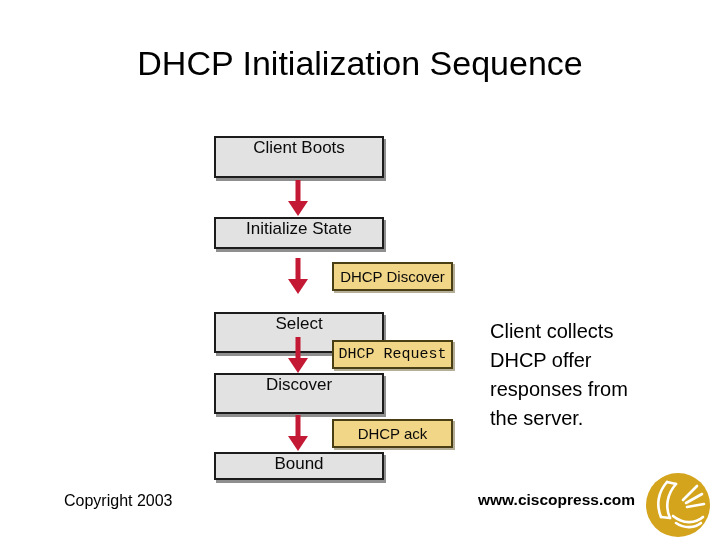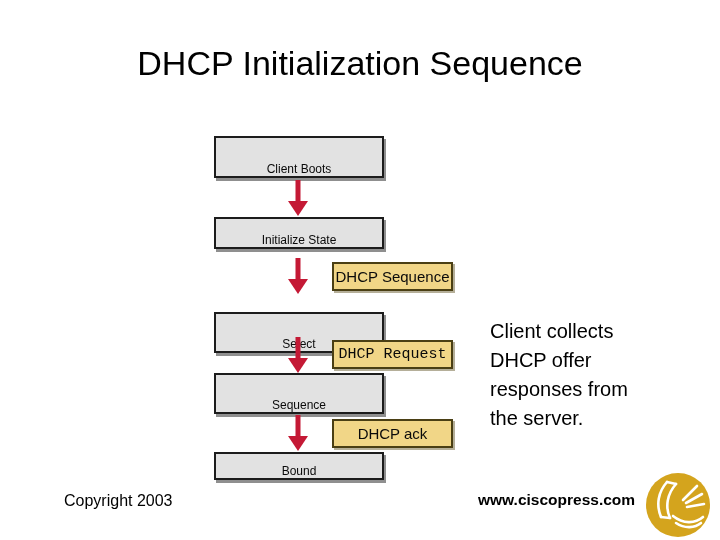--- a/index.html
+++ b/index.html
@@ -25,23 +25,23 @@
     white-space: nowrap;
   }
   .state-box {
     position: absolute;
     left: 214px;
     width: 170px;
     background: #e2e2e2;
     border: 2px solid #1c1c1c;
     box-shadow: 2px 3px 0 #8f8f8f;
     display: flex;
-    align-items: flex-end;
+    align-items: flex-start;
     justify-content: center;
-    font-size: 12px;
+    font-size: 17px;
     color: #0a0a0a;
     box-sizing: border-box;
   }
   .msg-box {
     position: absolute;
     left: 332px;
     width: 121px;
     height: 29px;
     background: #f1d687;
     border: 2px solid #4a3f14;
@@ -102,28 +102,28 @@
   <div class="state-box" style="top:136px;height:42px;">
     <span>Client Boots</span>
   </div>
   <div class="state-box" style="top:217px;height:32px;">
     <span>Initialize State</span>
   </div>
   <div class="state-box" style="top:312px;height:41px;">
     <span>Select</span>
   </div>
   <div class="state-box" style="top:373px;height:41px;">
-    <span>Sequence</span>
+    <span>Discover</span>
   </div>
   <div class="state-box" style="top:452px;height:28px;">
     <span>Bound</span>
   </div>
 
   <div class="msg-box" style="top:262px;">
-    <span>DHCP Sequence</span>
+    <span>DHCP Discover</span>
   </div>
   <div class="msg-box" style="top:340px;font-family:Liberation Mono, monospace;">
     <span>DHCP Request</span>
   </div>
   <div class="msg-box" style="top:419px;">
     <span>DHCP ack</span>
   </div>
 
   <svg class="flow-arrow" style="top:180px;" viewBox="0 0 22 36">
     <rect x="8.5" y="0" width="5" height="23" fill="#c41935"></rect>

